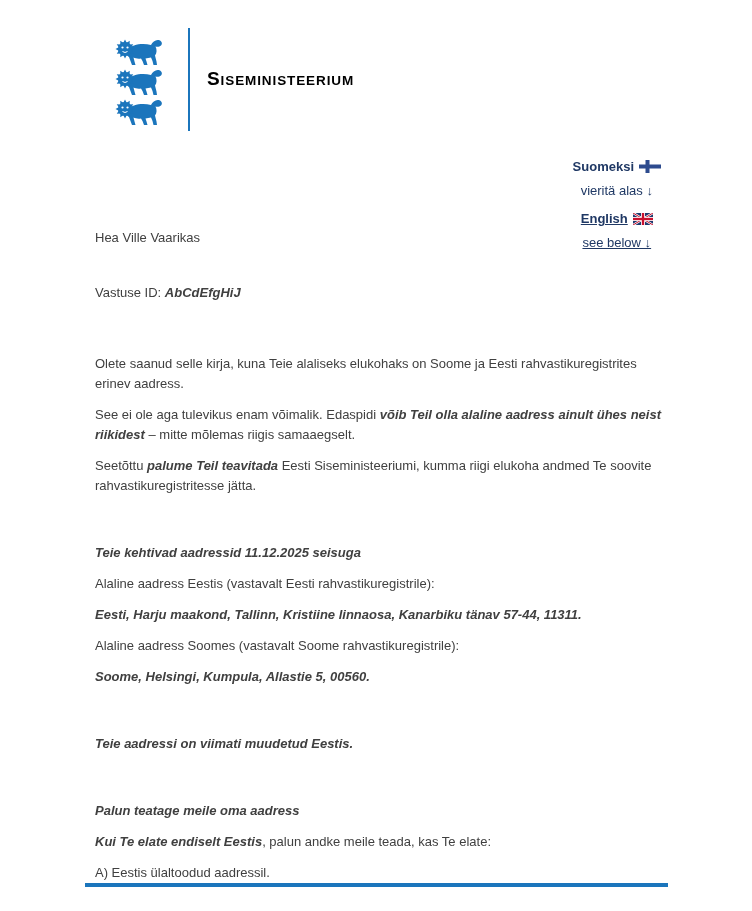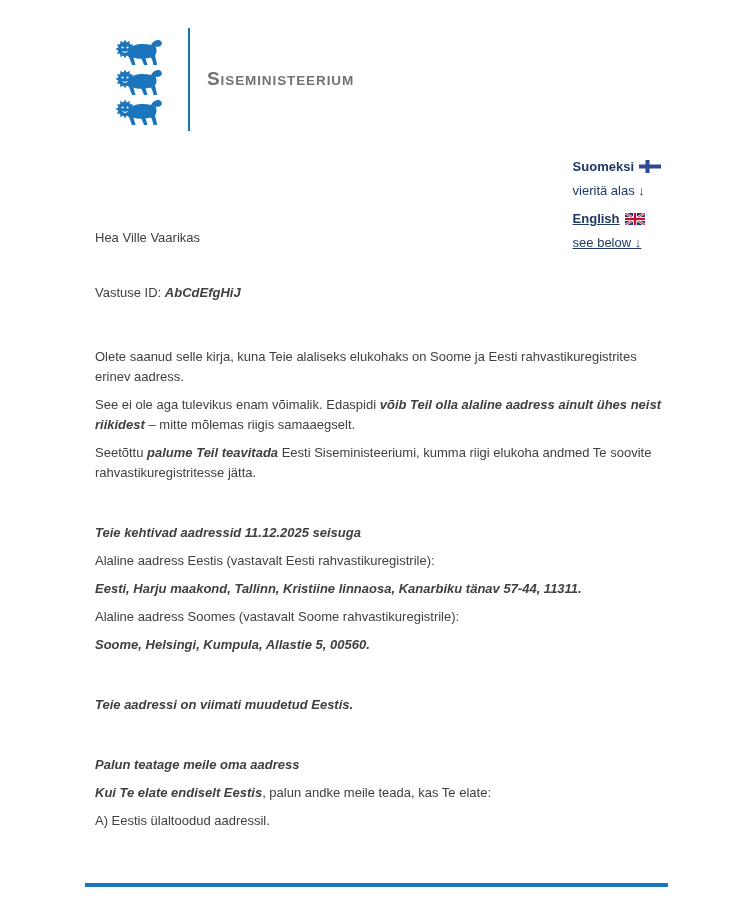--- a/index.html
+++ b/index.html
@@ -10,36 +10,36 @@
     color: #404040;
   }
   .page { position: relative; width: 752px; height: 911px; background: #fff; overflow: hidden; }
 
   
   .logo-lions { position: absolute; left: 112px; top: 38px; }
   .logo-divider { position: absolute; left: 188px; top: 28px; width: 2px; height: 103px; background: #1b75bc; }
   .org-name {
     position: absolute; left: 207px; top: 68px;
     font-size: 13.5px; font-weight: 700; letter-spacing: 0.9px;
-    color: #737373; text-transform: uppercase;
+    color: #000000; text-transform: uppercase;
   }
   .org-name::first-letter { font-size: 19px; }
 
   
-  .lang-links { position: absolute; top: 156px; right: 91px; text-align: left; color: #1f3864; font-size: 13px; line-height: 22px; }
+  .lang-links { position: absolute; top: 156px; right: 91px; text-align: center; color: #1f3864; font-size: 13px; line-height: 22px; }
   .lang-group { display: block; cursor: pointer; }
   .lang-group + .lang-group { margin-top: 6px; text-decoration: underline; }
   .lang-name { font-weight: 700; }
   .flag { display: inline-block; vertical-align: -2px; margin-left: 5px; }
 
   
   .greeting { position: absolute; left: 95px; top: 230px; font-size: 13px; }
   .response-line { position: absolute; left: 95px; top: 285px; font-size: 13px; }
   .letter-body { position: absolute; left: 95px; top: 343px; width: 578px; font-size: 13px; line-height: 20px; }
-  .letter-body p { margin: 4px 0 8px 0; }
+  .letter-body p { margin: 11px 0 8px 0; }
   .spacer { height: 28px; }
   .b { font-weight: 700; font-style: italic; }
 
   .bottom-rule { position: absolute; left: 85px; top: 883px; width: 583px; height: 4px; background: #1b75bc; }
 </style>
 </head>
 <body>
 
 <div class="page">
 

